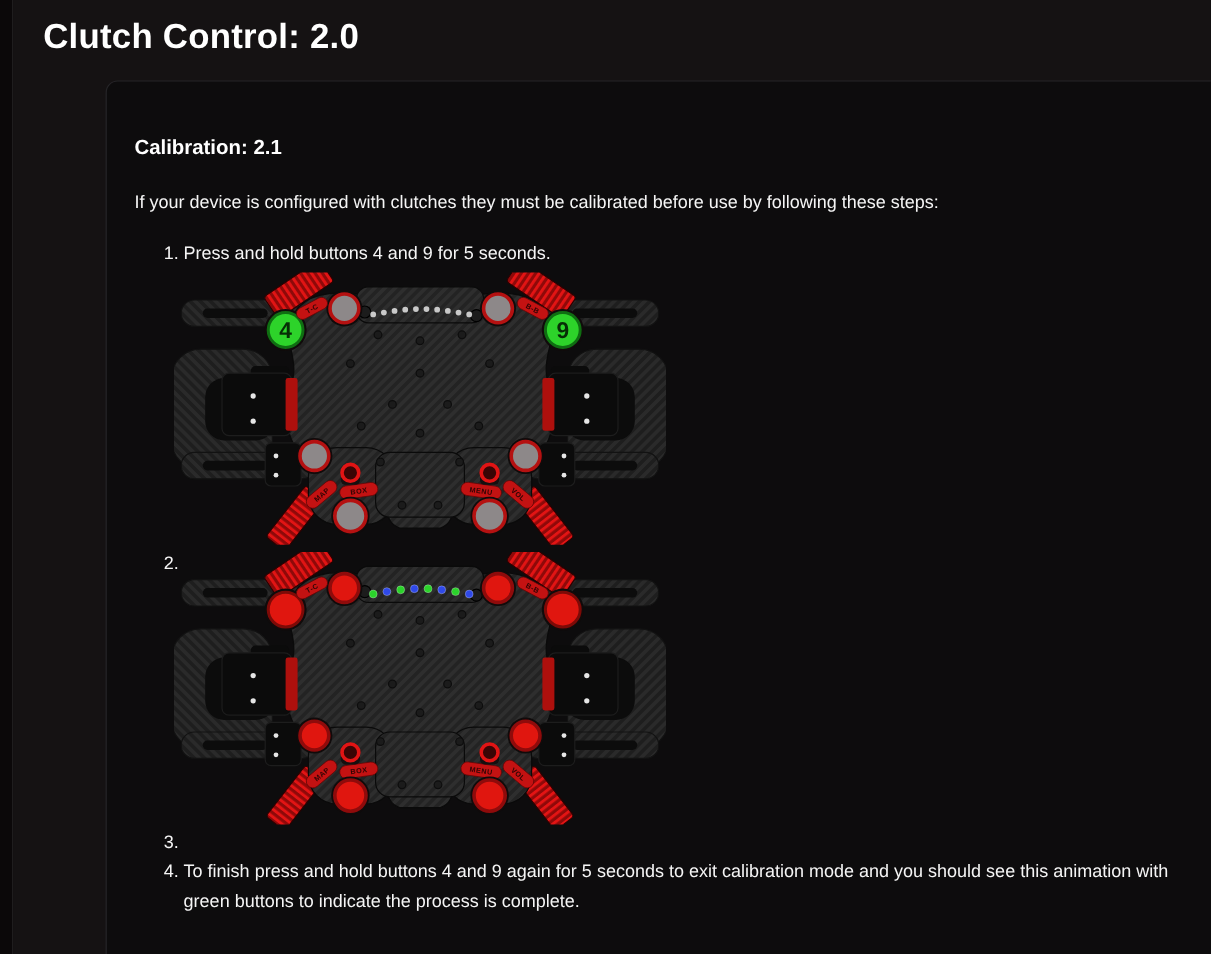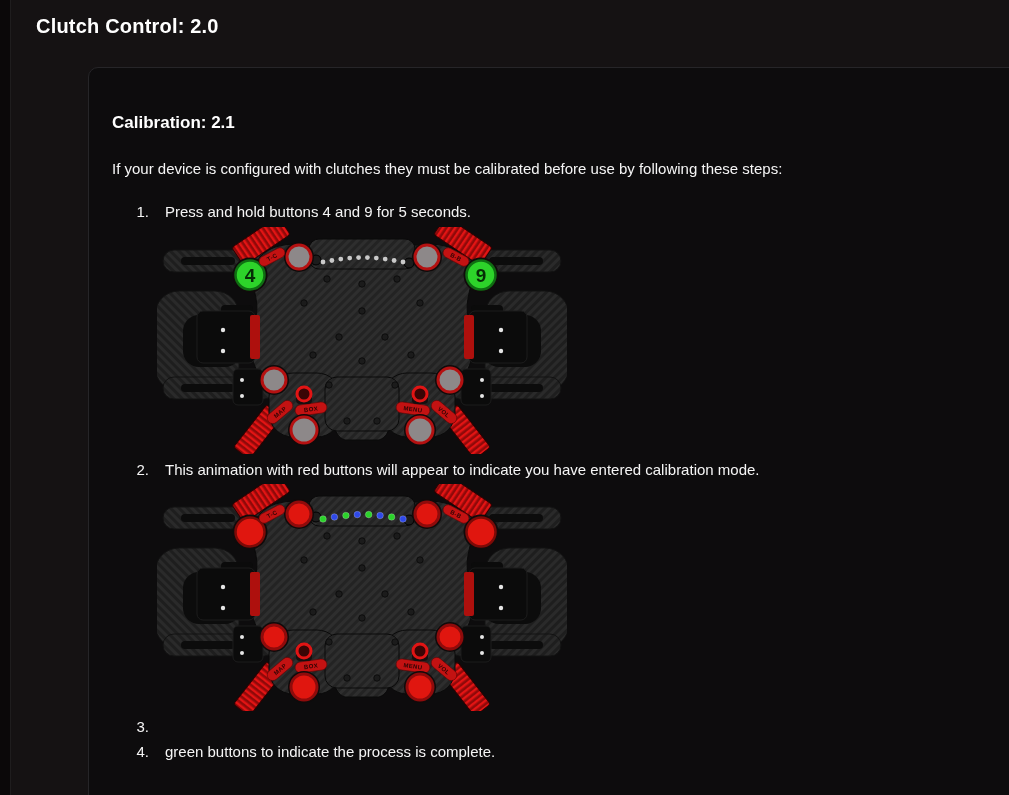--- a/index.html
+++ b/index.html
@@ -13,35 +13,35 @@
     font-family:"Liberation Sans",sans-serif;
     color:var(--text);
     position:relative;
   }
   .left-gutter{
     position:absolute;left:0;top:0;width:11px;height:795px;
     background:var(--gutter);border-right:1px solid #1f1d1e;
   }
   .page-title{
     position:absolute;left:36px;top:15px;
-    font-size:20px;font-weight:bold;color:var(--title);letter-spacing:.2px;
+    font-size:29px;font-weight:bold;color:var(--title);letter-spacing:.2px;
   }
   .card{
     position:absolute;left:88px;top:67px;width:940px;height:760px;
     background:var(--card-bg);
     border:1px solid var(--card-border);
     border-radius:10px;
   }
   .card-inner{padding:45px 0 0 23px;}
   .section-heading{font-size:17px;font-weight:bold;color:var(--title);}
   .intro{margin-top:27px;font-size:15px;color:var(--text);}
   .steps{margin-top:23px;}
   .step{display:flex;font-size:15px;line-height:24.5px;color:var(--text);}
   .step-marker{flex:0 0 37px;text-align:right;}
-  .step-body{margin-left:16px;max-width:860px;}
+  .step-body{margin-left:4px;max-width:860px;}
   .wheel-mount{margin:2px 0 4px -8px;display:block;}
   .wheel-mount svg{display:block;width:410px;height:227px;}
 
   
   .wheel-svg text{font-family:"Liberation Sans",sans-serif;}
   .enc{stroke:#2a0202;stroke-width:1;}
   .plate{stroke:#0a0a0a;stroke-width:1;}
   .btn-outer{fill:#100b0b;}
   .btn-ring{stroke:#b51111;stroke-width:3;}
   .btn-face{fill:#8d8889;}
@@ -245,21 +245,20 @@
                   <circle r="13" class="btn-ring btn-face"></circle>
                 </g>
   </svg>
             </figure>
         </div>
       </div>
 
       <div class="step">
         <span class="step-marker">2.</span>
         <div class="step-body">
-          <div class="step-line">This animation with red buttons will appear to indicate you have entered calibration mode.</div>
           <figure class="wheel-mount">
               <svg class="wheel-svg lit" viewBox="0 0 410 227">
     <use href="#grip-side"></use>
     <use href="#grip-side" transform="translate(410 0) scale(-1 1)"></use>
 
     <g transform="translate(104 14) rotate(-34)">
                   <rect x="-28" y="-11" width="56" height="22" rx="3" class="enc" fill="url(#pr)"></rect>
                 </g>
     <g transform="translate(306 14) rotate(34)">
                   <rect x="-28" y="-11" width="56" height="22" rx="3" class="enc" fill="url(#pr)"></rect>
@@ -392,19 +391,20 @@
 
       <div class="step">
         <span class="step-marker">3.</span>
         <div class="step-body">
         </div>
       </div>
 
       <div class="step">
         <span class="step-marker">4.</span>
         <div class="step-body">
+          <div class="step-line">To finish press and hold buttons 4 and 9 again for 5 seconds to exit calibration mode and you should see this animation with</div>
           <div class="step-line">green buttons to indicate the process is complete.</div>
         </div>
       </div>
 
     </div>
   </div>
 </div>
 
 </body></html>

